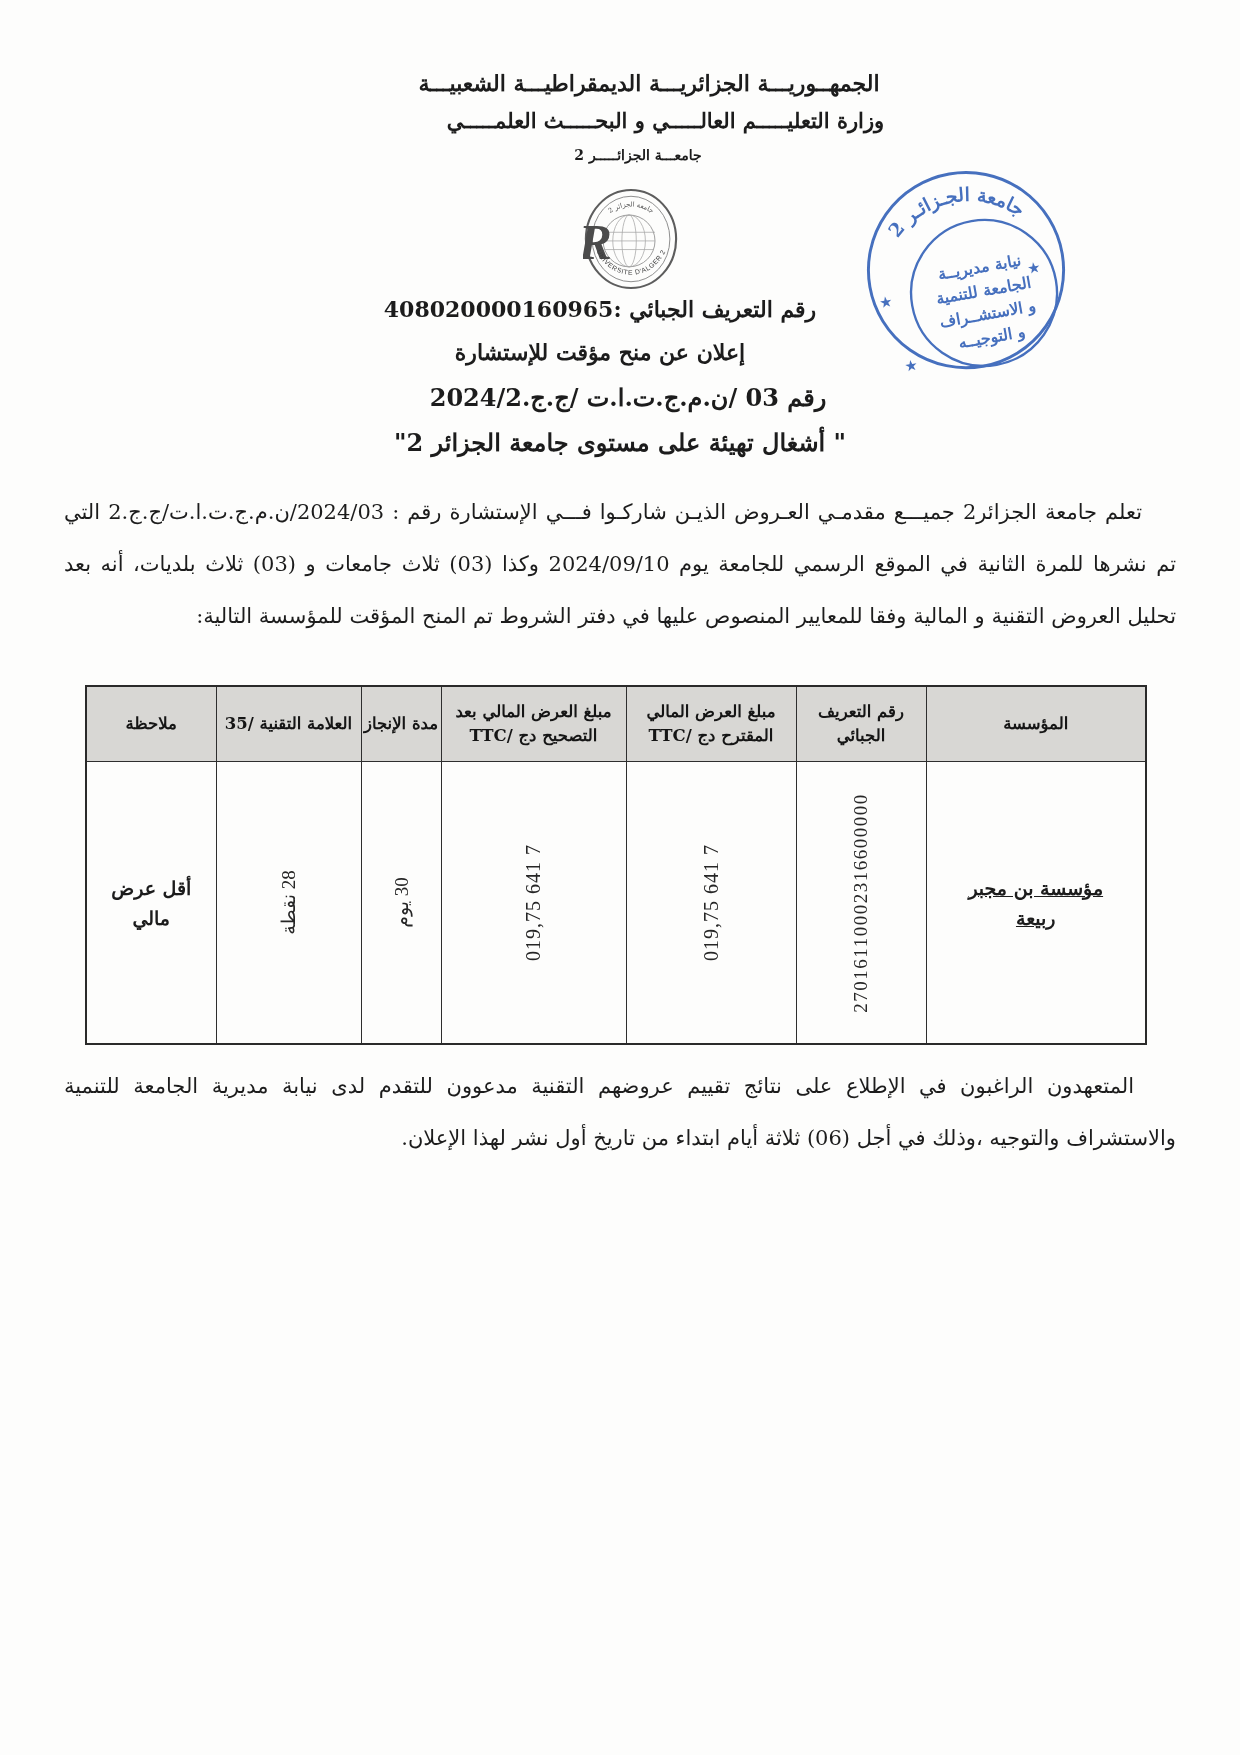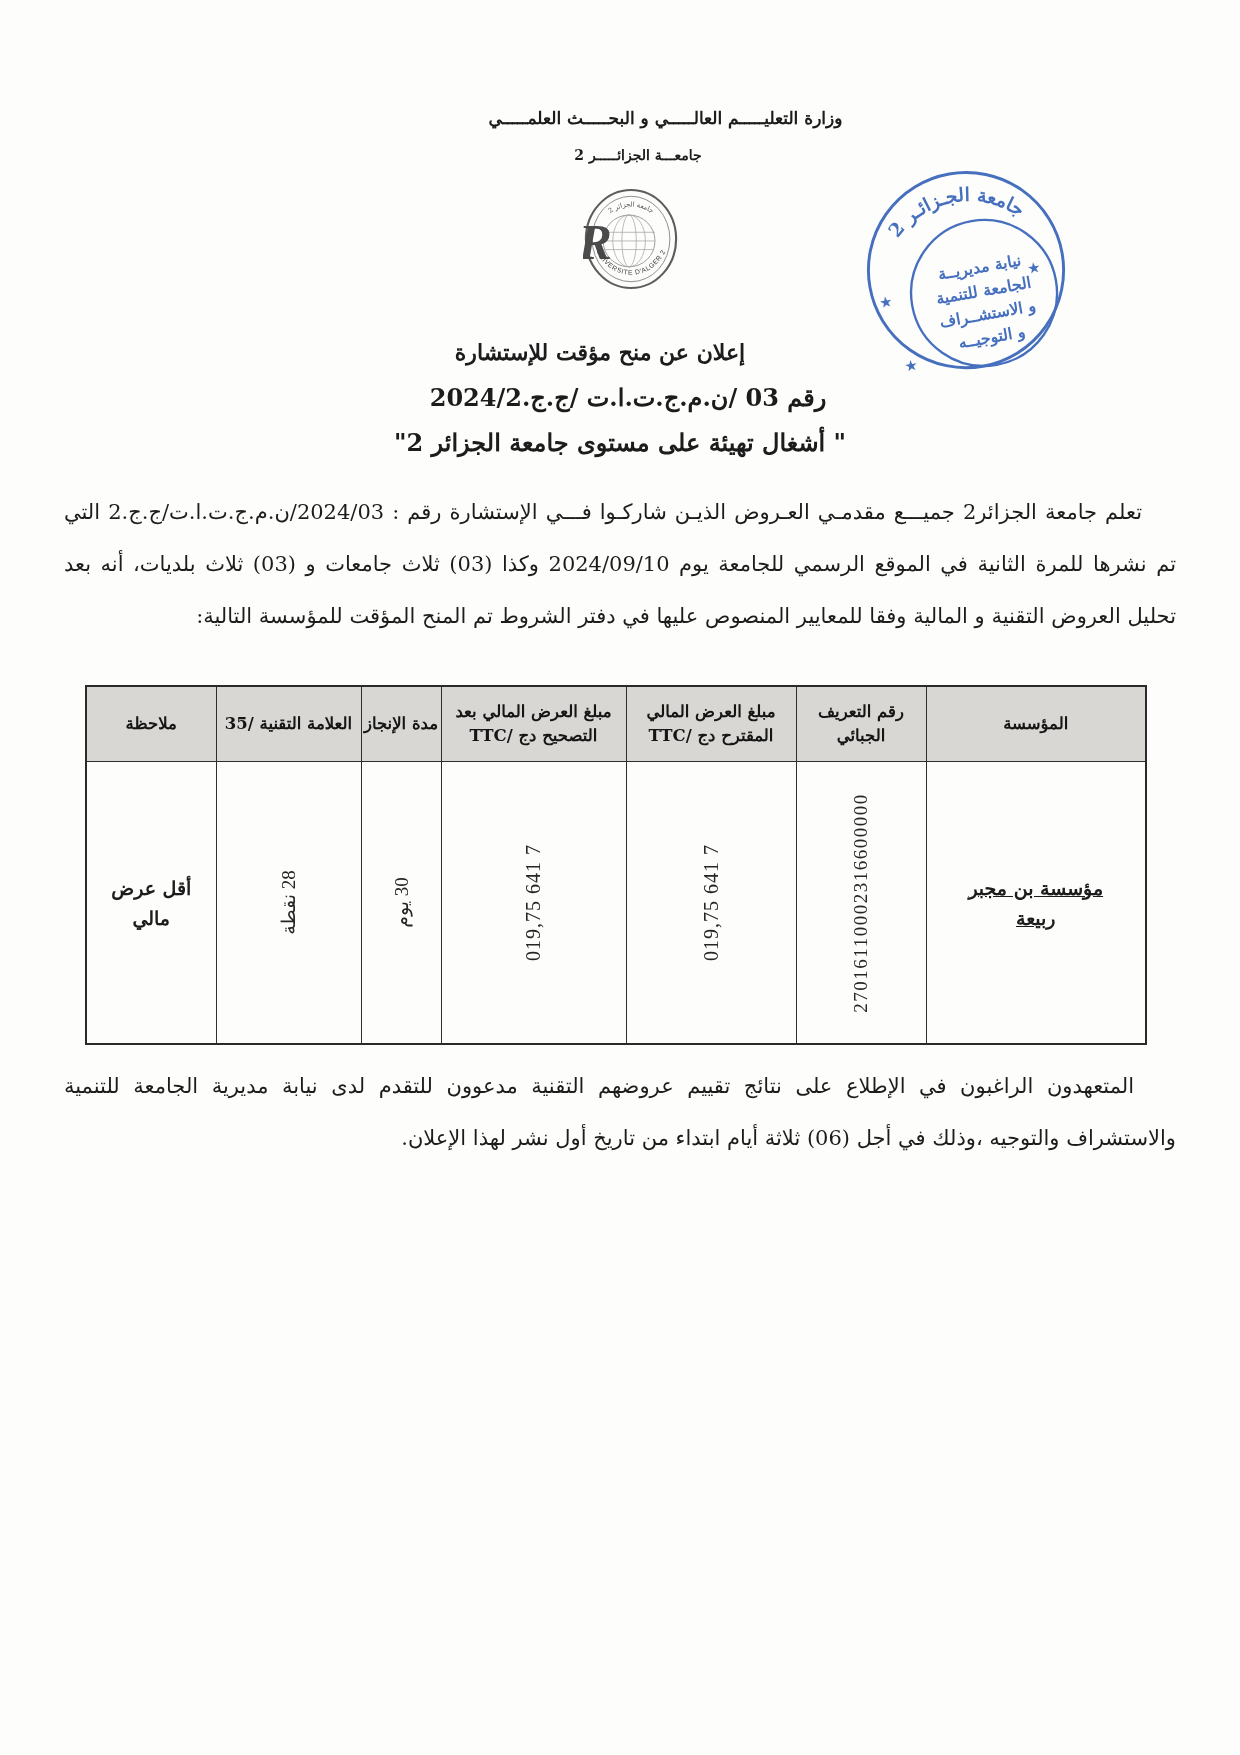--- a/index.html
+++ b/index.html
@@ -32,21 +32,22 @@
   .htext{font-weight:bold;font-size:19px;line-height:30px;}
   .inst{width:150px;margin:16px auto;text-decoration:underline;}
   .note{width:100px;margin:0 auto;}
   .stamp-wrap{transform:rotate(-10deg);}
 </style>
 </head>
 <body>
 
 <div class="page">
 
-  <div class="abs center-line hdr" style="top:108px;padding-left:91px;font-size:17px;">وزارة التعليـــــم العالـــــي و البحـــــث العلمـــــي</div>
+  <div class="abs center-line hdr" style="top:70px;padding-left:58px;">الجمهــوريـــة الجزائريـــة الديمقراطيـــة الشعبيـــة</div>
+  <div class="abs center-line hdr" style="top:108px;padding-left:91px;font-size:21px;">وزارة التعليـــــم العالـــــي و البحـــــث العلمـــــي</div>
   <div class="abs center-line hdr" style="top:147px;padding-left:36px;font-size:14px;">جامعـــة الجزائـــــر 2</div>
 
   <div class="abs" style="left:583px;top:186px;">
     <svg width="96" height="106" viewBox="0 0 100 110">
       <ellipse cx="50" cy="55" rx="47" ry="51" fill="none" stroke="#5d5d5d" stroke-width="2.2"></ellipse>
       <ellipse cx="50" cy="55" rx="40.5" ry="44.5" fill="none" stroke="#8a8a8a" stroke-width="1"></ellipse>
       <ellipse cx="48" cy="57" rx="27" ry="27" fill="none" stroke="#9b9b9b" stroke-width="1"></ellipse>
       <ellipse cx="48" cy="57" rx="17" ry="27" fill="none" stroke="#a8a8a8" stroke-width="0.8"></ellipse>
       <ellipse cx="48" cy="57" rx="7.5" ry="27" fill="none" stroke="#a8a8a8" stroke-width="0.8"></ellipse>
       <line x1="21" y1="48" x2="75" y2="48" stroke="#a8a8a8" stroke-width="0.8"></line>
@@ -79,20 +80,21 @@
       <text x="117" y="118" text-anchor="middle" font-size="16" font-weight="bold" fill="#3361b8">نيابة مديريــة</text>
       <text x="117" y="142" text-anchor="middle" font-size="16" font-weight="bold" fill="#3361b8">الجامعة للتنمية</text>
       <text x="117" y="166" text-anchor="middle" font-size="16" font-weight="bold" fill="#3361b8">و الاستشــراف</text>
       <text x="117" y="190" text-anchor="middle" font-size="16" font-weight="bold" fill="#3361b8">و التوجيــه</text>
       <text x="24" y="136" font-size="15" fill="#3361b8">★</text>
       <text x="178" y="128" font-size="15" fill="#3361b8">★</text>
       <text x="38" y="204" font-size="15" fill="#3361b8">★</text>
     </svg>
   </div>
 
+  <div class="abs center-line" style="top:296px;padding-right:40px;font-size:22px;">رقم التعريف الجبائي :408020000160965</div>
   <div class="abs center-line" style="top:339px;padding-right:40px;font-size:22px;">إعلان عن منح مؤقت للإستشارة</div>
   <div class="abs center-line" style="top:383px;padding-left:16px;font-size:24px;">رقم 03 /ن.م.ج.ت.ا.ت /ج.ج.2024/2</div>
   <div class="abs center-line" style="top:428px;font-size:24px;">" أشغال تهيئة على مستوى جامعة الجزائر 2"</div>
 
   <div class="abs doc-text" style="top:486px;right:64px;width:1112px;text-indent:34px;">تعلم جامعة الجزائر2 جميـــع مقدمـي العـروض الذيـن شاركـوا فـــي الإستشارة رقم : 2024/03/ن.م.ج.ت.ا.ت/ج.ج.2 التي تم نشرها للمرة الثانية في الموقع الرسمي للجامعة يوم 2024/09/10  وكذا (03) ثلاث جامعات و (03) ثلاث بلديات، أنه بعد تحليل العروض التقنية و المالية وفقا للمعايير المنصوص عليها في دفتر الشروط تم المنح المؤقت للمؤسسة التالية:</div>
 
   <div class="abs" style="top:685px;left:85px;">
     <table class="award" dir="rtl">
       <colgroup>
         <col style="width:220px">

